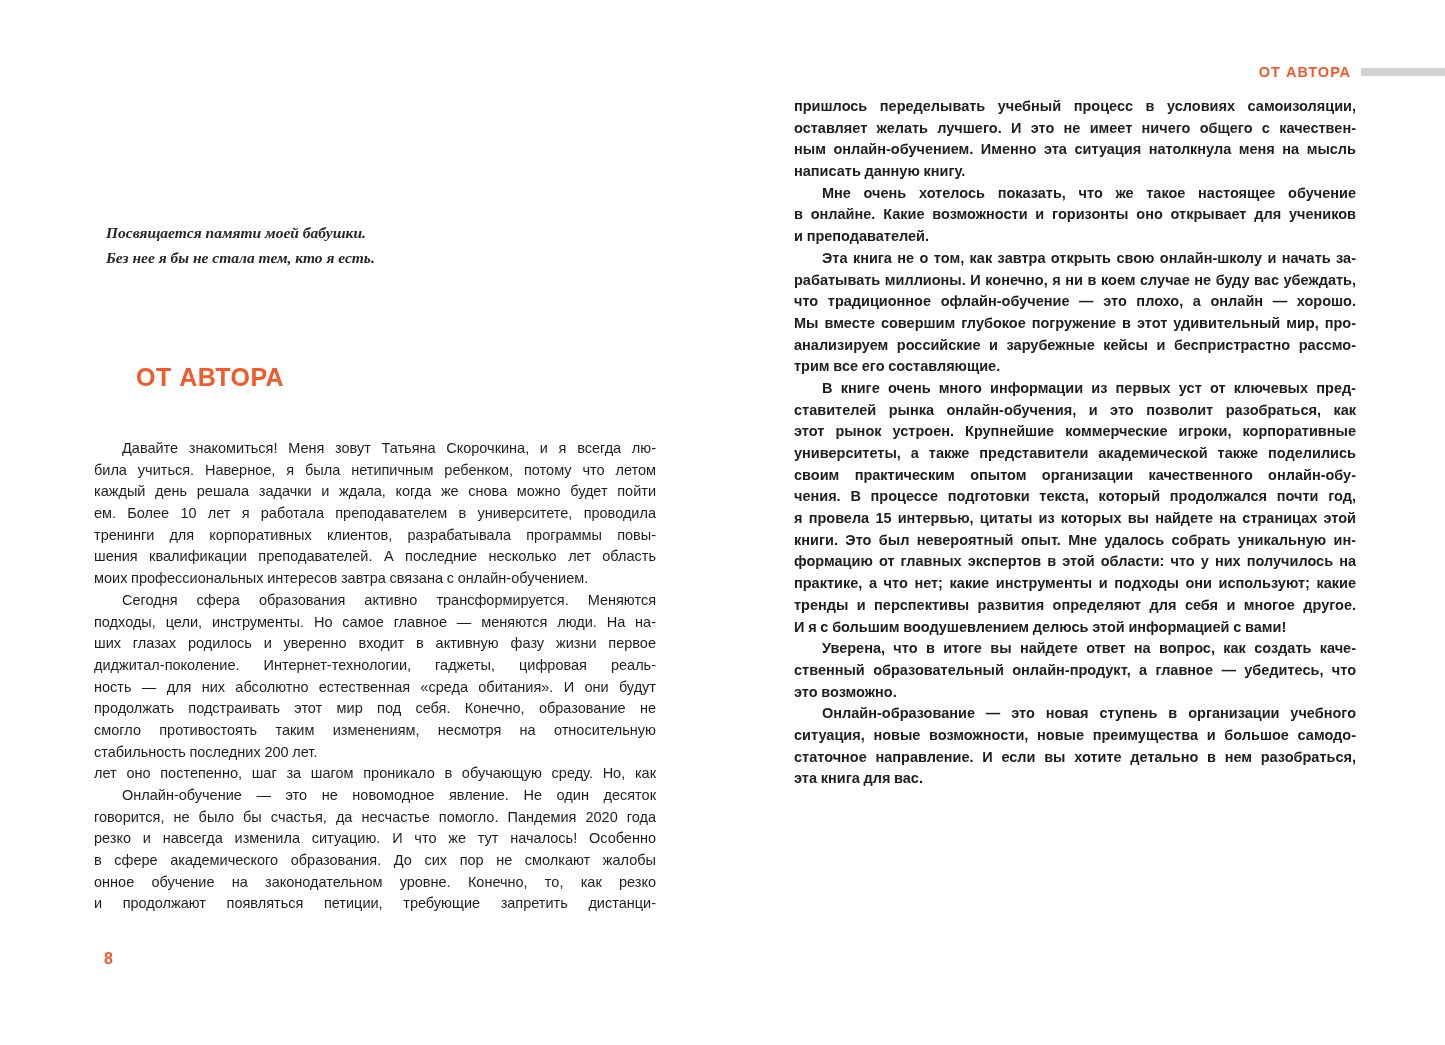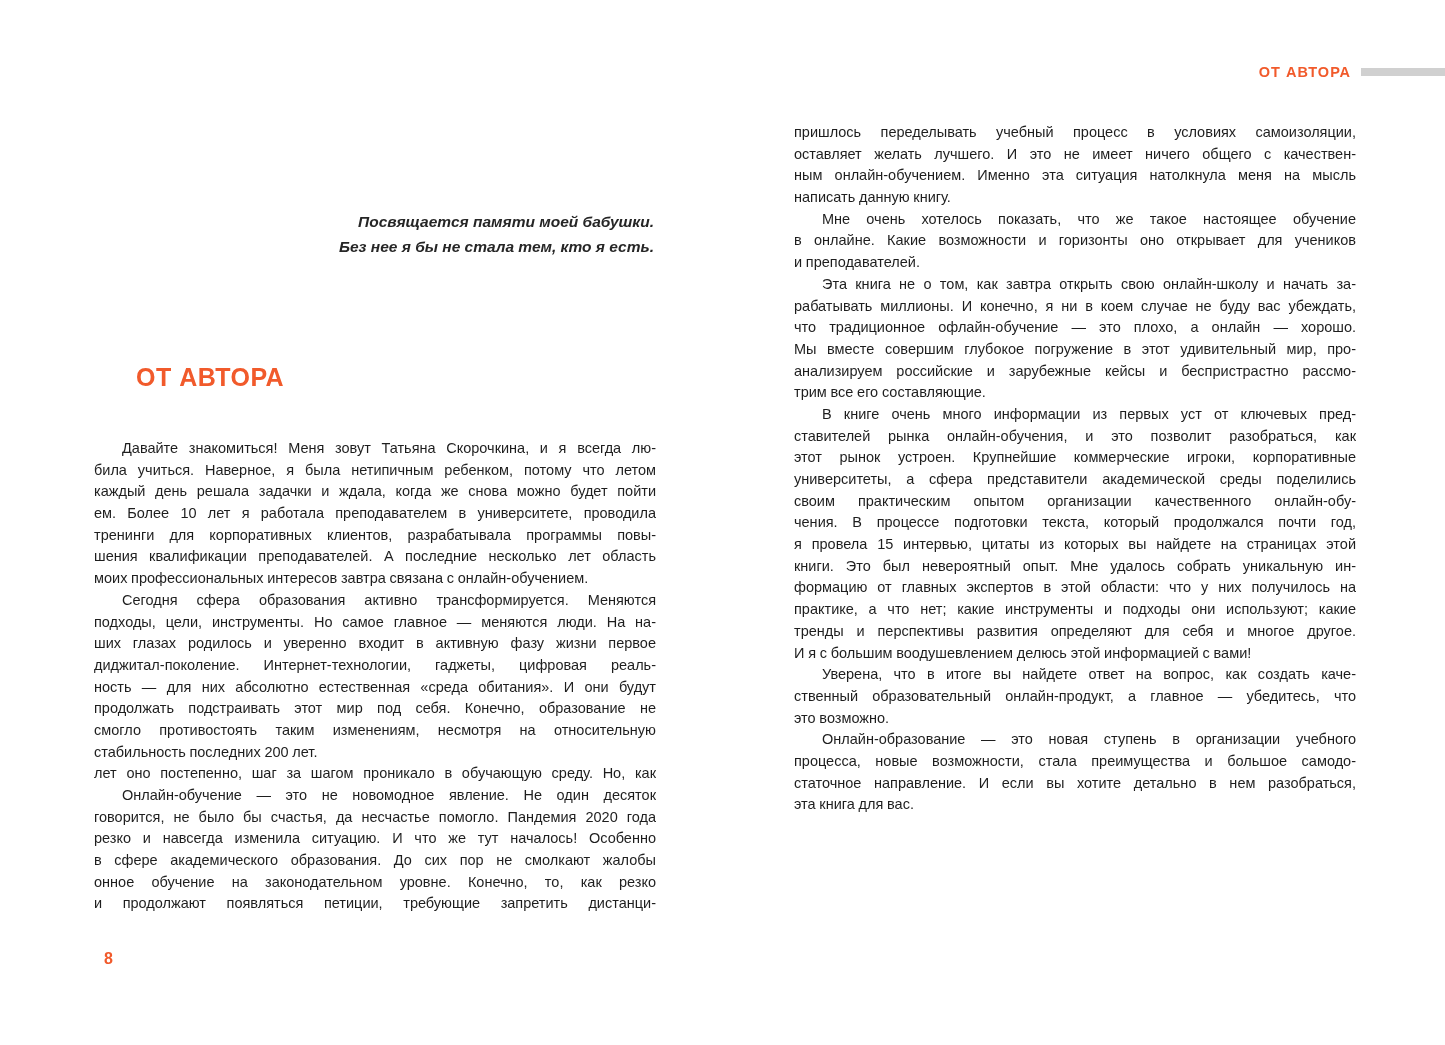--- a/index.html
+++ b/index.html
@@ -33,24 +33,25 @@
   .rh-bar {
     display: inline-block;
     width: 97px;
     height: 8px;
     background: var(--bargray, #d0d0d0);
   }
 
   
   .dedication {
     position: absolute;
-    top: 209px;
+    top: 220px;
     left: 106px;
     width: 548px;
-    text-align: right;
+    text-align: left;
+    font-family: Liberation Serif, serif;
   }
   .ded-line {
     font-style: italic;
     font-weight: 600;
     font-size: 15.5px;
     line-height: 25px;
     color: #262626;
   }
 
   
@@ -65,21 +66,21 @@
     letter-spacing: 0.5px;
     white-space: nowrap;
   }
 
   
   .col {
     position: absolute;
     width: 562px;
   }
   .col-left  { left: 94px; top: 438px; }
-  .col-right { left: 794px; top: 122px; }
+  .col-right { left: 794px; top: 96px; font-weight: bold; }
 
   .para { margin: 0; padding: 0; }
   .tline {
     height: 21.7px;
     line-height: 21.7px;
     font-size: 14.5px;
     word-spacing: -0.3px;
     text-align: justify;
     text-align-last: justify;
     white-space: nowrap;
@@ -164,38 +165,38 @@
         <div class="tline">рабатывать миллионы. И конечно, я ни в коем случае не буду вас убеждать,</div>
         <div class="tline">что традиционное офлайн-обучение — это плохо, а онлайн — хорошо.</div>
         <div class="tline">Мы вместе совершим глубокое погружение в этот удивительный мир, про-</div>
         <div class="tline">анализируем российские и зарубежные кейсы и беспристрастно рассмо-</div>
         <div class="tline endline">трим все его составляющие.</div>
       </div>
       <div class="para">
         <div class="tline indent">В книге очень много информации из первых уст от ключевых пред-</div>
         <div class="tline">ставителей рынка онлайн-обучения, и это позволит разобраться, как</div>
         <div class="tline">этот рынок устроен. Крупнейшие коммерческие игроки, корпоративные</div>
-        <div class="tline">университеты, а сфера представители академической среды поделились</div>
+        <div class="tline">университеты, а также представители академической также поделились</div>
         <div class="tline">своим практическим опытом организации качественного онлайн-обу-</div>
         <div class="tline">чения. В процессе подготовки текста, который продолжался почти год,</div>
         <div class="tline">я провела 15 интервью, цитаты из которых вы найдете на страницах этой</div>
         <div class="tline">книги. Это был невероятный опыт. Мне удалось собрать уникальную ин-</div>
         <div class="tline">формацию от главных экспертов в этой области: что у них получилось на</div>
         <div class="tline">практике, а что нет; какие инструменты и подходы они используют; какие</div>
         <div class="tline">тренды и перспективы развития определяют для себя и многое другое.</div>
         <div class="tline endline">И я с большим воодушевлением делюсь этой информацией с вами!</div>
       </div>
       <div class="para">
         <div class="tline indent">Уверена, что в итоге вы найдете ответ на вопрос, как создать каче-</div>
         <div class="tline">ственный образовательный онлайн-продукт, а главное — убедитесь, что</div>
         <div class="tline endline">это возможно.</div>
       </div>
       <div class="para">
         <div class="tline indent">Онлайн-образование — это новая ступень в организации учебного</div>
-        <div class="tline">процесса, новые возможности, стала преимущества и большое самодо-</div>
+        <div class="tline">ситуация, новые возможности, новые преимущества и большое самодо-</div>
         <div class="tline">статочное направление. И если вы хотите детально в нем разобраться,</div>
         <div class="tline endline">эта книга для вас.</div>
       </div>
     </section>
 
   <div class="page-number">8</div>
 
 </div>
 
 </body></html>

